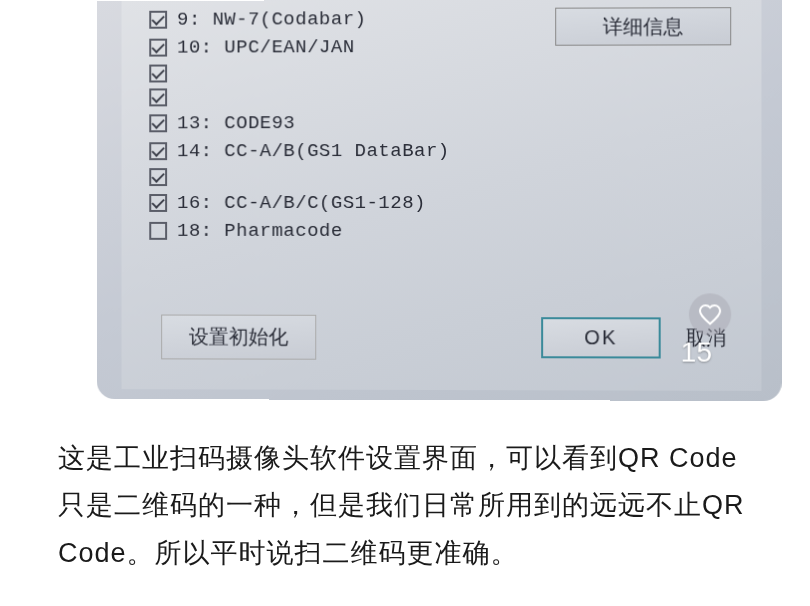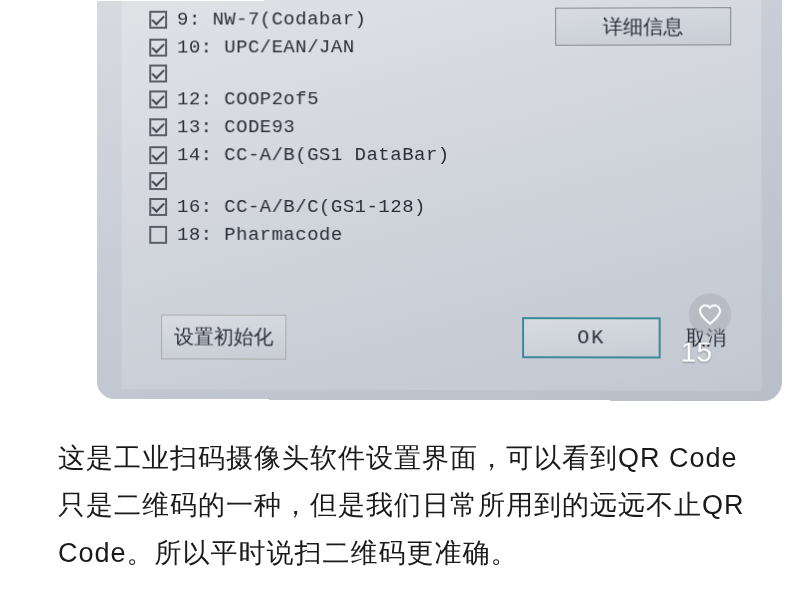--- a/index.html
+++ b/index.html
@@ -92,37 +92,37 @@
       bottom: 30px;
       left: 40px;
       right: 35px;
       display: flex;
       align-items: center;
       justify-content: space-between;
     }
     .reset-button {
       background: linear-gradient(175deg, #d8dce2, #c8ccd4);
       border: 1px solid #aaa;
-      padding: 8px 12px;
+      padding: 8px 27px;
       font-size: 20px;
       color: #2a2d38;
       font-family: "SimSun", serif;
     }
     .right-buttons {
       display: flex;
       align-items: center;
       gap: 25px;
     }
     .ok-button {
       background: linear-gradient(175deg, #d8dce2, #c8ccd4);
       border: 2px solid #3a8a9a;
-      padding: 7px 53px;
-      font-size: 20px;
-      color: #2a2d38;
-      font-family: Liberation Mono, monospace;
+      padding: 7px 41px;
+      font-size: 20px;
+      color: #2a2d38;
+      font-family: Liberation Sans, sans-serif;
       letter-spacing: 2px;
     }
     .cancel-area {
       position: relative;
       font-size: 20px;
       color: #2a2d38;
       font-family: Liberation Serif, serif;
     }
     .overlay-heart {
       position: absolute;
@@ -173,21 +173,20 @@
           </div>
           <div class="checkbox-row">
             <div class="checkbox checked"></div>
             <span>10: UPC/EAN/JAN</span>
           </div>
           <div class="checkbox-row">
             <div class="checkbox checked"></div>
           </div>
           <div class="checkbox-row">
             <div class="checkbox checked"></div>
-            <span>12: COOP2of5</span>
           </div>
           <div class="checkbox-row">
             <div class="checkbox checked"></div>
             <span>13: CODE93</span>
           </div>
           <div class="checkbox-row">
             <div class="checkbox checked"></div>
             <span>14: CC-A/B(GS1 DataBar)</span>
           </div>
           <div class="checkbox-row">

